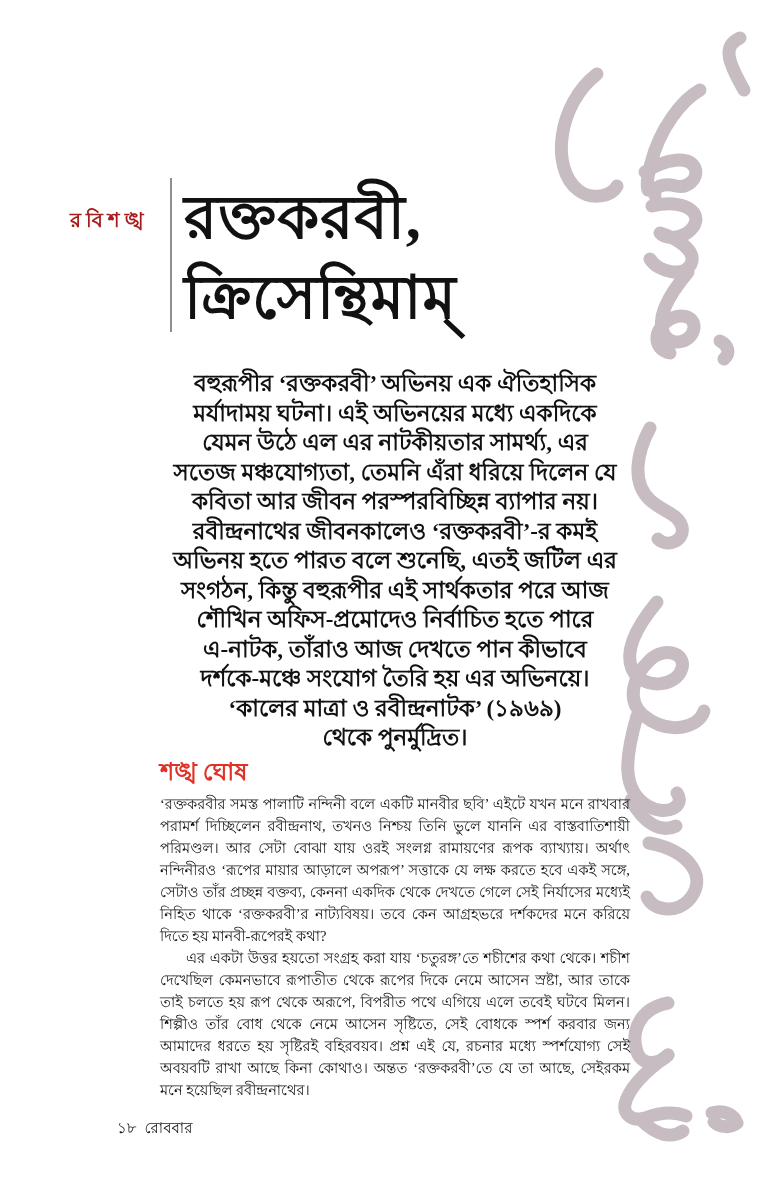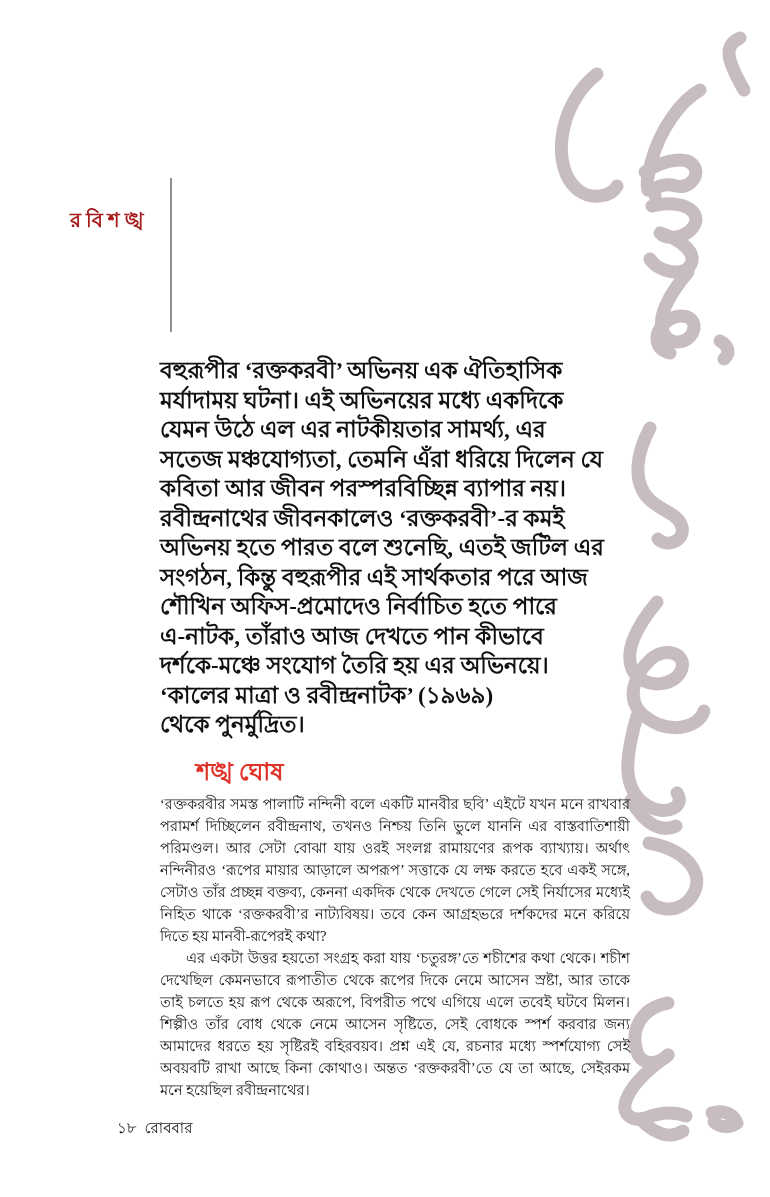--- a/index.html
+++ b/index.html
@@ -26,27 +26,27 @@
   .vrule{
     position:absolute;left:170px;top:178px;
     width:2px;height:154px;background:#8f8f8f;
   }
   .title{
     position:absolute;left:184px;top:178px;margin:0;
     font-size:60px;line-height:80px;font-weight:bold;
     color:#111111;white-space:pre-line;letter-spacing:1px;
   }
   .lead{
-    position:absolute;left:160px;top:356px;width:470px;
+    position:absolute;left:160px;top:369px;width:470px;
     font-size:23px;line-height:29.5px;font-weight:bold;
-    color:#111111;white-space:pre-line;
+    color:#111111;white-space:pre-line;text-align:center;
   }
   .author{
     position:absolute;left:160px;top:753px;
-    font-size:24px;font-weight:bold;color:#e03127;margin-left:36px;
+    font-size:24px;font-weight:bold;color:#e03127;
   }
   .bodycopy{
     position:absolute;left:160px;top:793px;width:470px;
     font-size:14.6px;line-height:22px;color:#151515;
     text-align:justify;
   }
   .bodycopy p{margin:0;}
   .bodycopy p.indent{text-indent:26px;}
   .footer{
     position:absolute;left:72px;top:1116px;
@@ -77,20 +77,22 @@
     <path d="M 641 1120 C 656 1135 671 1139 683 1131"></path>
     <path d="M 712 1113 C 724 1109 734 1115 737 1123 C 731 1128 720 1128 714 1122"></path>
   </svg>
 
   <div class="content">
 
     <div class="kicker">রবিশঙ্খ</div>
 
     <div class="vrule"></div>
 
+    <h1 class="title">রক্তকরবী,
+ক্রিসেন্থিমাম্</h1>
 
     <div class="lead">বহুরূপীর ‘রক্তকরবী’ অভিনয় এক ঐতিহাসিক
 মর্যাদাময় ঘটনা। এই অভিনয়ের মধ্যে একদিকে
 যেমন উঠে এল এর নাটকীয়তার সামর্থ্য, এর
 সতেজ মঞ্চযোগ্যতা, তেমনি এঁরা ধরিয়ে দিলেন যে
 কবিতা আর জীবন পরস্পরবিচ্ছিন্ন ব্যাপার নয়।
 রবীন্দ্রনাথের জীবনকালেও ‘রক্তকরবী’-র কমই
 অভিনয় হতে পারত বলে শুনেছি, এতই জটিল এর
 সংগঠন, কিন্তু বহুরূপীর এই সার্থকতার পরে আজ
 শৌখিন অফিস-প্রমোদেও নির্বাচিত হতে পারে

